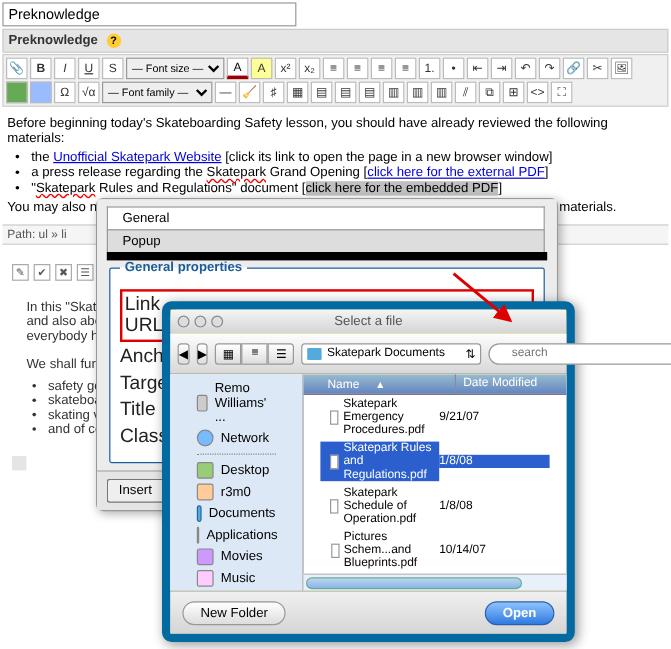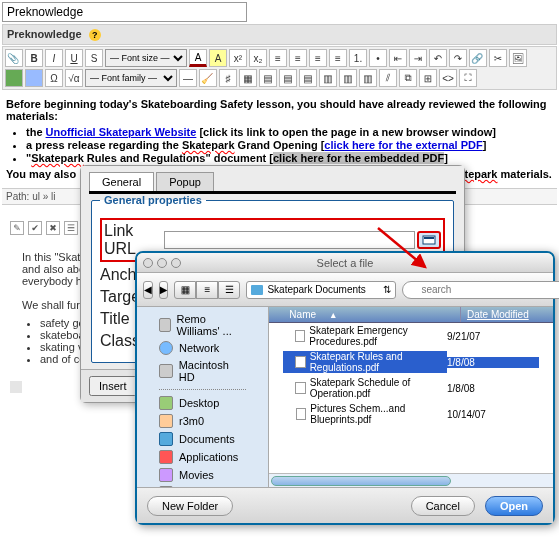--- a/index.html
+++ b/index.html
@@ -6,55 +6,55 @@
   body { margin: 0; padding: 2px; background: #fff; font-size: 11px; color: #000; width: 559px; }
   .title-input { width: 245px; height: 20px; border: 1px solid #999; padding: 2px 4px; font-size: 12px; }
   .breadcrumb { background: #e5e5e5; padding: 3px 4px; font-weight: bold; font-size: 11px; color: #333; border: 1px solid #ccc; margin-top: 2px; }
   .qmark { display:inline-block; width:12px; height:12px; border-radius:50%; background:#fc3; color:#000; text-align:center; line-height:12px; font-size:9px; margin-left:4px; vertical-align:middle;}
   .toolbar { background: #f0f0f0; border: 1px solid #ccc; padding: 2px; margin-top: 1px; }
   .toolbar-row { display: flex; flex-wrap: wrap; gap: 2px; align-items: center; }
   .tbtn { width: 18px; height: 18px; border: 1px solid #bbb; background: #fff; display:inline-flex; align-items:center; justify-content:center; font-size:10px; color:#333; cursor:pointer;}
   .tbtn.green { background:#6a5;}
   .tbtn.blue { background:#9bf;}
   select.tb { height: 18px; font-size: 9px; border:1px solid #999;}
-  .content { padding: 8px 4px; font-size: 11px; font-weight: bold; }
+  .content { padding: 8px 4px; font-size: 11px; }
   .content a { color: #00d; text-decoration: underline; }
   .content ul { margin: 4px 0 4px 20px; padding:0;}
   .content li { margin: 1px 0;}
   .wavy { text-decoration-line: underline; text-decoration-style: wavy; text-decoration-color: red; }
   .selected-text { background: #c0c0c0; }
   .path-bar { font-size: 10px; color: #555; border-top: 1px solid #ccc; padding: 2px 4px; background:#f5f5f5;}
   .heading-panel { border-top:1px solid #ccc; padding: 8px; display:flex; gap:6px; align-items:center;}
   .heading-icons { display:flex; gap:4px; }
   .tiny-icon { width:14px; height:14px; border:1px solid #aaa; background:#fff; display:inline-flex;align-items:center;justify-content:center;font-size:9px;color:#555;}
   .big-heading { font-size: 22px; color: #7a0; font-weight: bold; margin-left:10px;}
   .body-text { padding: 0 20px; font-size: 11px; color:#333;}
   .body-text ul { margin:6px 0 0 18px; padding:0;}
   
   .link-window { position: absolute; top: 165px; left: 80px; width: 385px; background: #ececec; border: 1px solid #999; border-radius: 6px; box-shadow: 2px 2px 8px rgba(0,0,0,.3);}
   .mac-titlebar { height: 20px; background: linear-gradient(#f5f5f5,#d5d5d5); border-bottom:1px solid #aaa; border-radius:6px 6px 0 0; display:flex; align-items:center; padding:0 6px; font-size:11px; color:#555; position:relative;}
   .mac-dots { display:flex; gap:4px; }
   .mac-dot { width:10px; height:10px; border-radius:50%; border:1px solid #888; background:#ddd;}
   .mac-title { position:absolute; left:0; right:0; text-align:center; font-size:11px;}
   .link-body { padding: 6px 8px; background:#ececec;}
-  .tabs { display:flex; border-bottom:3px solid #000000; }
+  .tabs { display:flex; border-bottom:7px solid #000000;flex-direction:column; }
   .tab { padding:3px 12px; font-size:11px; background:#ddd; border:1px solid #999; border-bottom:none; margin-right:2px; cursor:pointer;}
   .tab.active { background:#fff;}
   fieldset { border:1px solid #1a5c9a; border-radius:2px; padding:8px; background:#fff; margin-top:0;}
   legend { color:#1a5c9a; font-size:11px; font-weight:bold; padding:0 4px;}
   .form-row { display:flex; align-items:center; margin:4px 0; }
   .form-label { width:60px; font-size:16px; color:#222;}
   .form-input { flex:1; height:18px; border:1px solid #999; font-size:11px; padding:0 3px;}
   .browse-btn { width:24px; height:18px; border:2px solid #d00; background:#d6e6f7; border-radius:3px; margin-left:2px; display:inline-flex;align-items:center;justify-content:center; cursor:pointer;}
   .urlrow { border:2px solid #d00; padding:2px; }
   .arrow-svg { position:absolute; top:225px; left:375px; pointer-events:none; z-index:10;}
   .insert-cancel { border-top:1px solid #aaa; margin:6px -8px -6px -8px; padding:6px 8px; background:#e5e5e5; display:flex; justify-content:space-between;}
   .insert-cancel button { font-size:11px; padding:2px 8px;}
   
-  .file-window { position:absolute; top:251px; left:135px; width:420px; background:#fef9c3; border:2px solid #0369a1; border-radius:8px; box-shadow:2px 2px 10px rgba(0,0,0,.4);}
+  .file-window { position:absolute; top:251px; left:135px; width:344px; background:#fef9c3; border:7px solid #0369a1; border-radius:8px; box-shadow:2px 2px 10px rgba(0,0,0,.4);}
   .fp-toolbar { height:34px; background:linear-gradient(#fdfdfd,#d8d8d8); border-bottom:1px solid #aaa; display:flex; align-items:center; padding:0 6px; gap:6px;}
   .nav-btn { width:22px; height:18px; border:1px solid #999; background:linear-gradient(#fff,#ddd); border-radius:3px; font-size:10px; display:inline-flex;align-items:center;justify-content:center; cursor:pointer;}
   .view-btns { display:flex;}
   .view-btns .nav-btn { border-radius:0;}
   .view-btns .nav-btn:first-child{border-radius:3px 0 0 3px;}
   .view-btns .nav-btn:last-child{border-radius:0 3px 3px 0;}
   .folder-drop { flex:0 0 150px; height:18px; border:1px solid #999; background:#fff; border-radius:3px; font-size:10px; display:flex;align-items:center; padding:0 4px; cursor:pointer;}
   .folder-ico { width:12px; height:10px; background:#5ad; margin-right:4px; border-radius:1px;}
   .search-box { flex:1; height:18px; border:1px solid #999; border-radius:9px; padding:0 16px 0 18px; font-size:10px; color:#999; background:#fff; position:relative;}
   .fp-body { display:flex; height:180px; background:#fff;}
@@ -68,21 +68,21 @@
   .side-ico.folder { background:#5ad; border-color:#269;}
   .side-ico.app { background:#f55;}
   .side-ico.mov { background:#c9f;}
   .side-ico.music { background:#fcf;}
   .side-ico.pic { background:#9fc;}
   .side-divider { border-top:1px dotted #888; margin:4px 6px;}
   .file-list { flex:1; display:flex; flex-direction:column;}
   .col-header { display:flex; background:linear-gradient(#9bc,#6386c1); color:#fff; font-size:10px; border-bottom:1px solid #557;}
   .col-header span { padding:2px 6px;}
   .col-name { flex:1; border-right:1px solid #88a;}
-  .col-date { width:92px;text-decoration:underline; }
+  .col-date { width:92px; }
   .file-rows { flex:1; overflow:auto;}
   .file-row { display:flex; font-size:10px; padding:2px 14px; cursor:pointer; align-items:center;}
   .file-row .fname { flex:1; display:flex; align-items:center; gap:4px;}
   .file-row .fdate { width:92px; }
   .file-row.selected .fname, .file-row.selected .fdate { background:#2a5fcd; color:#fff;}
   .file-ico { width:12px; height:12px; border:1px solid #999; background:#fff; display:inline-block;}
   .hscroll { height:14px; background:#e8f0fa; border-top:1px solid #bbb; position:relative;}
   .hscroll-thumb{ position:absolute; left:2px; top:2px; height:10px; width:180px; background:linear-gradient(#bcd5f0,#8ab5e5); border:1px solid #6a9; border-radius:5px;}
   .fp-footer { height:36px; background:linear-gradient(#f0f0f0,#d5d5d5); border-top:1px solid #aaa; display:flex; align-items:center; padding:0 10px; justify-content:space-between;gap:45px;}
   .mac-btn { height:20px; border:1px solid #999; border-radius:10px; padding:0 14px; font-size:11px; background:linear-gradient(#fff,#ddd); cursor:pointer;}
@@ -278,24 +278,20 @@
   </div>
   <div class="fp-body">
     <div class="sidebar">
       <div class="side-item">
           <span class="side-ico hd"></span>
           <span>Remo Williams' ...</span>
         </div>
       <div class="side-item">
           <span class="side-ico net"></span>
           <span>Network</span>
-        </div>
-      <div class="side-item">
-          <span class="side-ico hd"></span>
-          <span>Macintosh HD</span>
         </div>
       <div class="side-divider"></div>
       <div class="side-item">
           <span class="side-ico desk"></span>
           <span>Desktop</span>
         </div>
       <div class="side-item">
           <span class="side-ico home"></span>
           <span>r3m0</span>
         </div>
@@ -360,20 +356,19 @@
           </div>
         </div>
       <div class="hscroll">
           <div class="hscroll-thumb"></div>
         </div>
     </div>
   </div>
   <div class="fp-footer">
     <button class="mac-btn">New Folder</button>
     <div class="ft-right">
-      <button class="mac-btn">Cancel</button>
       <button class="mac-btn primary">Open</button>
     </div>
   </div>
 </div>
 
 
 
 
 </body></html>

